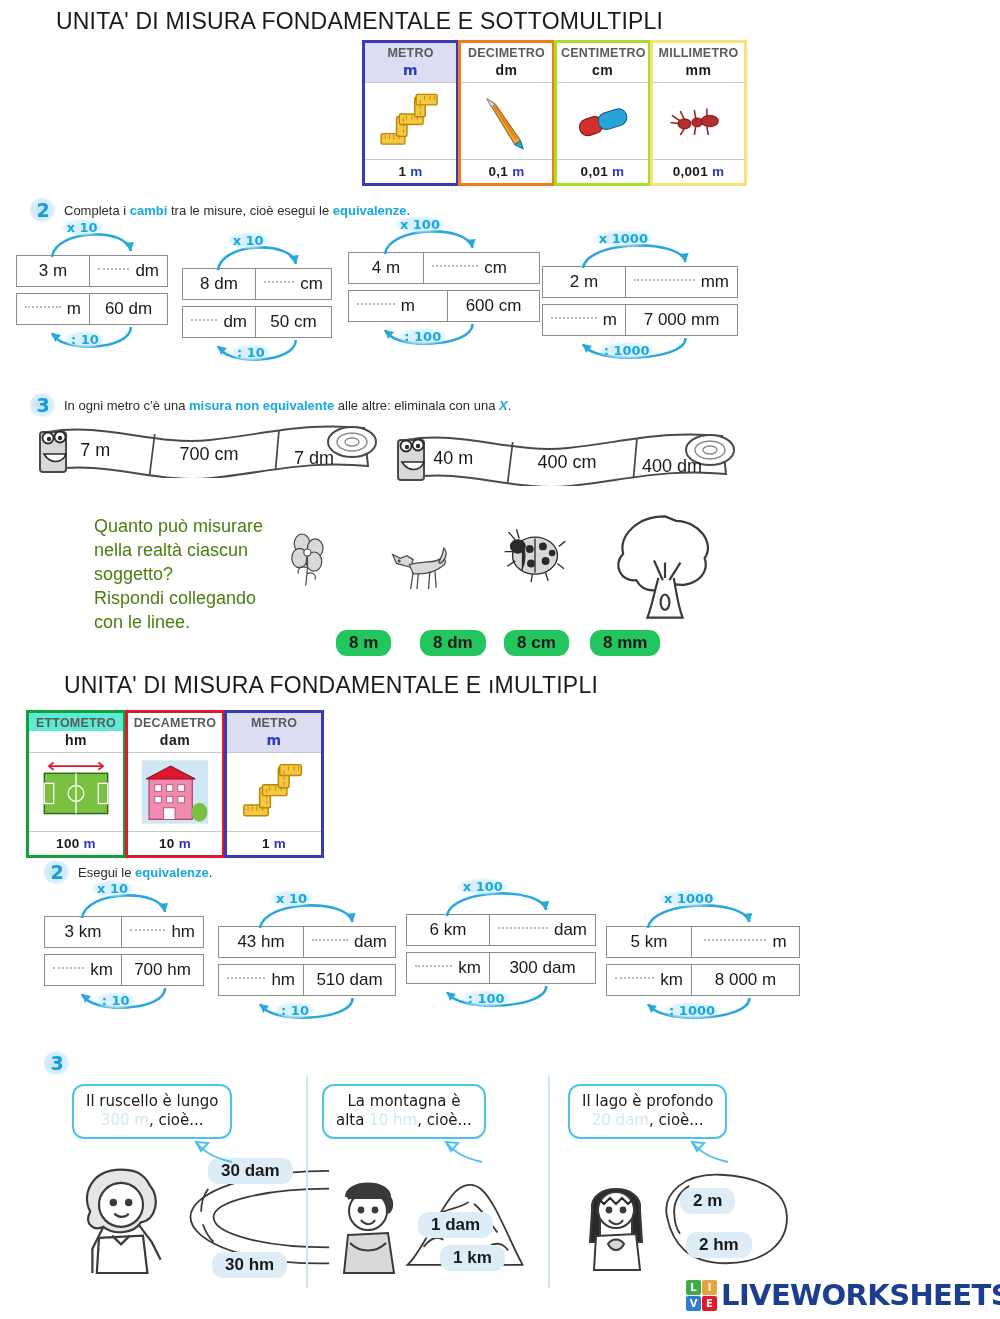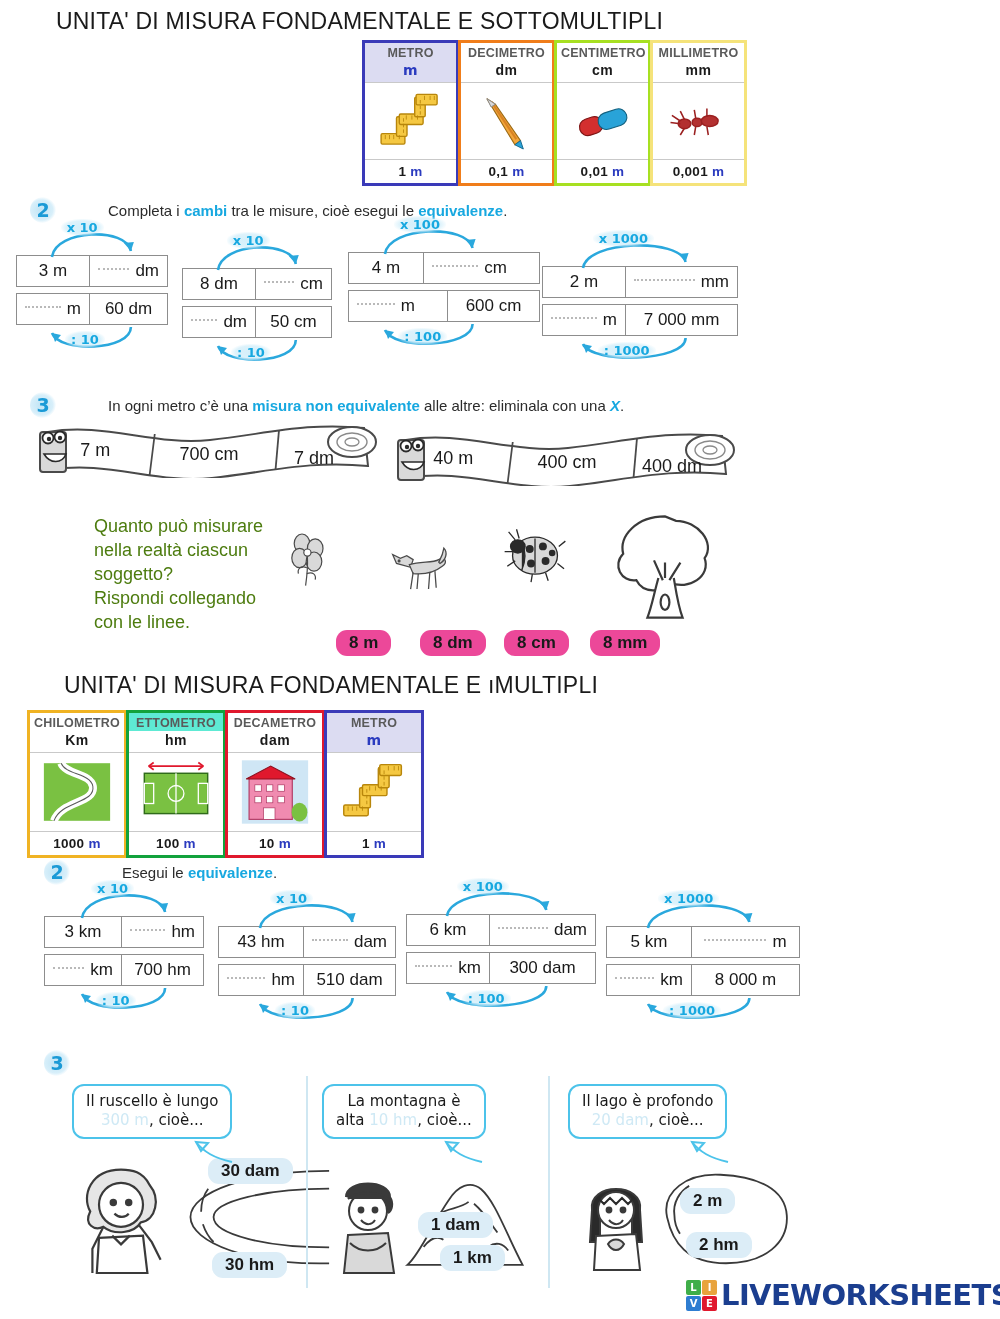--- a/index.html
+++ b/index.html
@@ -47,21 +47,21 @@
   .exn .blob {
     position:absolute; inset:0;
     background:radial-gradient(ellipse at 45% 50%, #bfe4f5 0%, #d8effa 55%, rgba(216,239,250,0) 72%);
     border-radius:50% 45% 52% 48%;
   }
   .exn .num {
     position:absolute; inset:0; display:flex; align-items:center; justify-content:center;
     font-size:19px; font-weight:700; color:#1b9ad6; font-family:"DejaVu Sans", sans-serif;
   }
   .ex-head { display:flex; align-items:center; gap:8px; }
-  .ex-text { font-size:15px; color:#2b2b2b;margin-left:44px; }
+  .ex-text { font-size:13px; color:#2b2b2b; }
   .ex-text b { color:#17a8e0; font-weight:700; }
   .ex-text .xk { color:#17a8e0; font-weight:700; font-style:italic; }
 
   
   .eqg { position:absolute; }
   .eq-row {
     display:flex; border:1.3px solid #8d8d8d; background:#fff;
     height:32px; align-items:stretch;
   }
   .eq-row + .eq-row { margin-top:6px; }
@@ -82,21 +82,21 @@
     padding:1px 6px; border-radius:8px;
   }
 
   
   .tape-label {
     position:absolute; font-size:18px; color:#1a1a1a; white-space:nowrap;
   }
 
   
   .chip {
-    position:absolute; background:#ec4899; border-radius:11px;
+    position:absolute; background:#22c55e; border-radius:11px;
     font-size:17px; font-weight:600; color:#1a1a1a;
     padding:3px 13px; white-space:nowrap;
   }
   .chip.plain { background:#dcedf7; }
 
   
   .prompt { font-size:18px; line-height:1.33; color:#4d7c0f;margin-left:40px; }
 
   
   .bubble {
@@ -383,32 +383,20 @@
     <div class="chip" style="left: 336px; top: 630px;">8 m</div>
     <div class="chip" style="left: 420px; top: 630px;">8 dm</div>
     <div class="chip" style="left: 504px; top: 630px;">8 cm</div>
     <div class="chip" style="left: 590px; top: 630px;">8 mm</div>
   </div>
 
 <div class="abs sec-title" style="left:64px; top:672px;">UNITA' DI MISURA FONDAMENTALE E ıMULTIPLI</div>
 
 <div class="abs" id="unit-table-mul" style="left:27px; top:710px;">
   <div class="unit-table">
-      <div class="unit-card" style="width: 100px; border: 3px solid rgb(240, 179, 35); margin-left: 0px;">
-        <div class="uc-name" style="background: rgb(255, 255, 255);">CHILOMETRO</div>
-        <div class="uc-sym" style="background: rgb(255, 255, 255);">Km</div>
-        <div class="uc-pic" style="height: 80px;">
-          <svg width="74" height="72" viewBox="0 0 100 100">
-            <rect x="4" y="10" width="92" height="80" fill="#7ac142"></rect>
-        <path d="M18 90 C28 62 76 66 72 42 C69 24 34 26 28 10" fill="none" stroke="#ffffff" stroke-width="11"></path>
-        <path d="M18 90 C28 62 76 66 72 42 C69 24 34 26 28 10" fill="none" stroke="#5a5a5a" stroke-width="1.4"></path>
-          </svg>
-        </div>
-        <div class="uc-val">1000 <span class="um">m</span></div>
-      </div>
       <div class="unit-card" style="width: 100px; border: 3px solid rgb(18, 162, 60); margin-left: -1px;">
         <div class="uc-name" style="background: #5eead4;">ETTOMETRO</div>
         <div class="uc-sym" style="background: rgb(255, 255, 255);">hm</div>
         <div class="uc-pic" style="height: 80px;">
           <svg width="74" height="72" viewBox="0 0 100 100">
             <rect x="6" y="24" width="88" height="56" fill="#7ac142" stroke="#2f6b1a" stroke-width="2"></rect>
         <g fill="none" stroke="#ffffff" stroke-width="1.8">
         <line x1="50" y1="24" x2="50" y2="80"></line>
               <circle cx="50" cy="52" r="11"></circle>
         <rect x="6" y="38" width="13" height="28"></rect>

